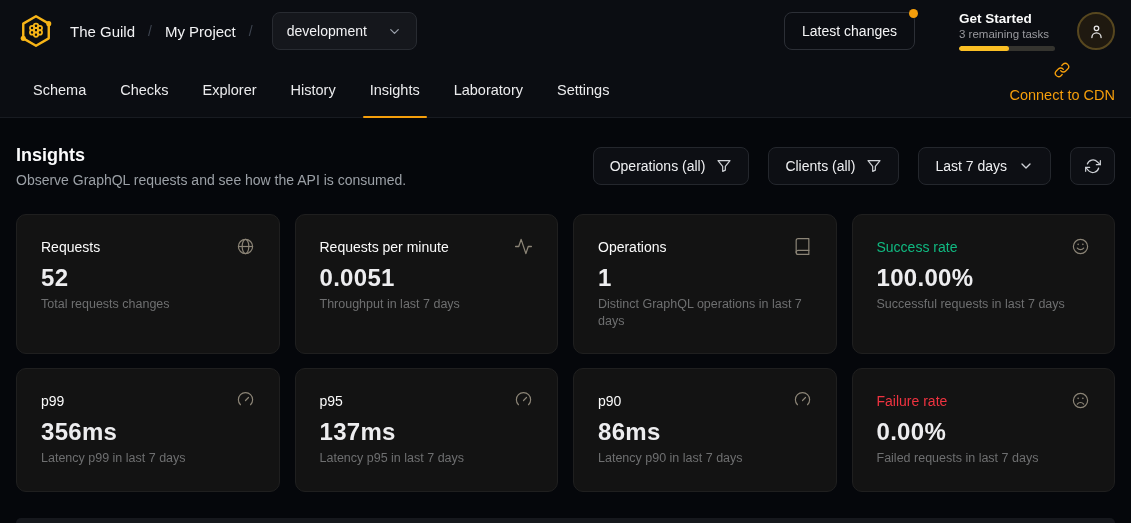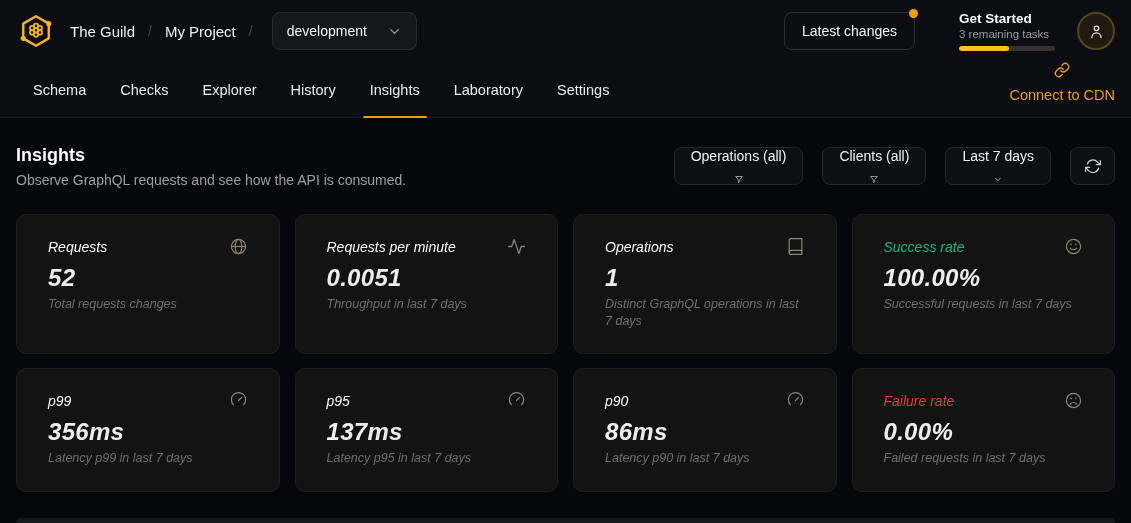--- a/index.html
+++ b/index.html
@@ -61,27 +61,27 @@
 
   
   .main { padding:14px 16px 0; }
   .page-head { display:flex; justify-content:space-between; align-items:flex-start; }
   .page-title { font-size:18px; font-weight:bold; color:#fbfbfc; margin-top:13px; }
   .page-sub { font-size:14px; color:#9ba0a6; margin-top:6px; }
   .filters { display:flex; gap:19px; margin-top:15px; }
   .filter-btn {
     height:38px; display:flex; align-items:center; gap:11px; padding:0 16px;
     background:#0d0f14; border:1px solid #24272d; border-radius:8px;
-    color:#eff0f2; font-size:14px; cursor:pointer; font-family:inherit;flex-direction:column;
+    color:#eff0f2; font-size:14px; cursor:pointer; font-family:inherit;
   }
   .filter-btn svg { width:16px; height:16px; color:#cfd2d7; }
   .icon-btn { width:45px; justify-content:center; padding:0; }
 
   .stats-grid { display:grid; grid-template-columns:repeat(4,1fr); gap:14px 15px; margin-top:26px; }
-  .card { background:#131313; border:1px solid #1f1f1f; border-radius:10px; padding:22px 31px 24px;font-style:italic; }
+  .card { background:#131313; border:1px solid #1f1f1f; border-radius:10px; padding:22px 24px 24px; }
   .card-head { display:flex; justify-content:space-between; align-items:center; }
   .card-title { font-size:14px; color:#fafafa; }
   .card-title.success { color:#10b981; }
   .card-title.danger { color:#ef3340; }
   .card-icon { width:19px; height:19px; color:#8c8577; }
   .card-icon svg { width:19px; height:19px; display:block; }
   .card-value { margin-top:8px; font-size:24px; font-weight:bold; color:#ededef; letter-spacing:.3px; }
   .card-desc { margin-top:4px; font-size:12.5px; line-height:1.32; color:#6e6f70; }
 
   .next-section-edge {

